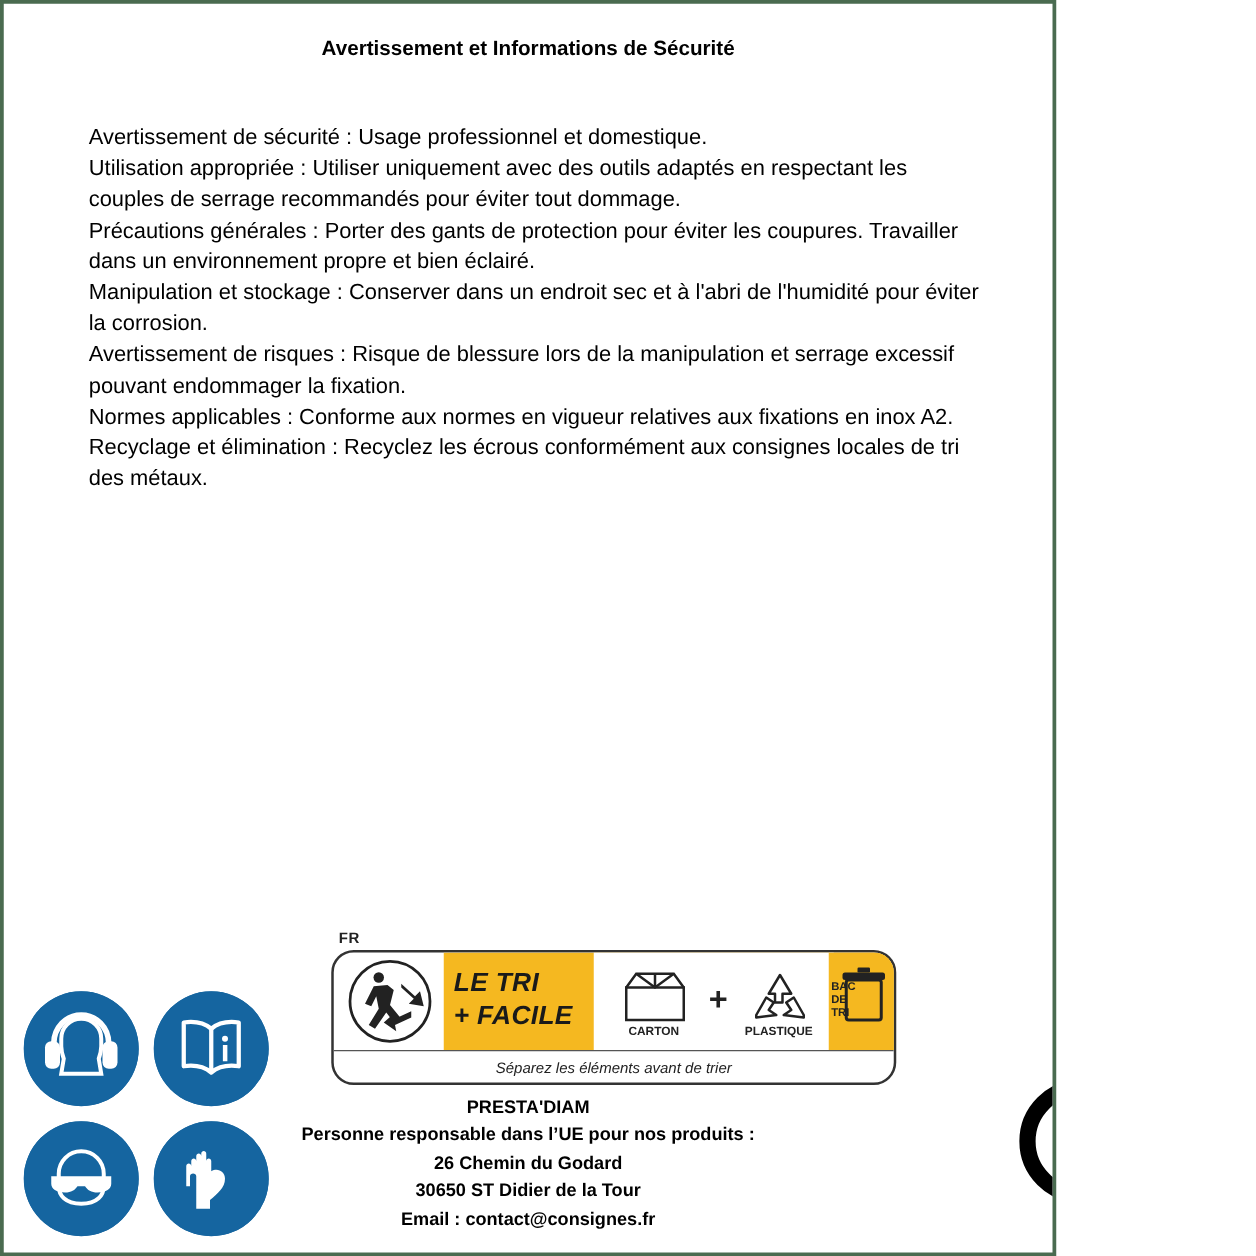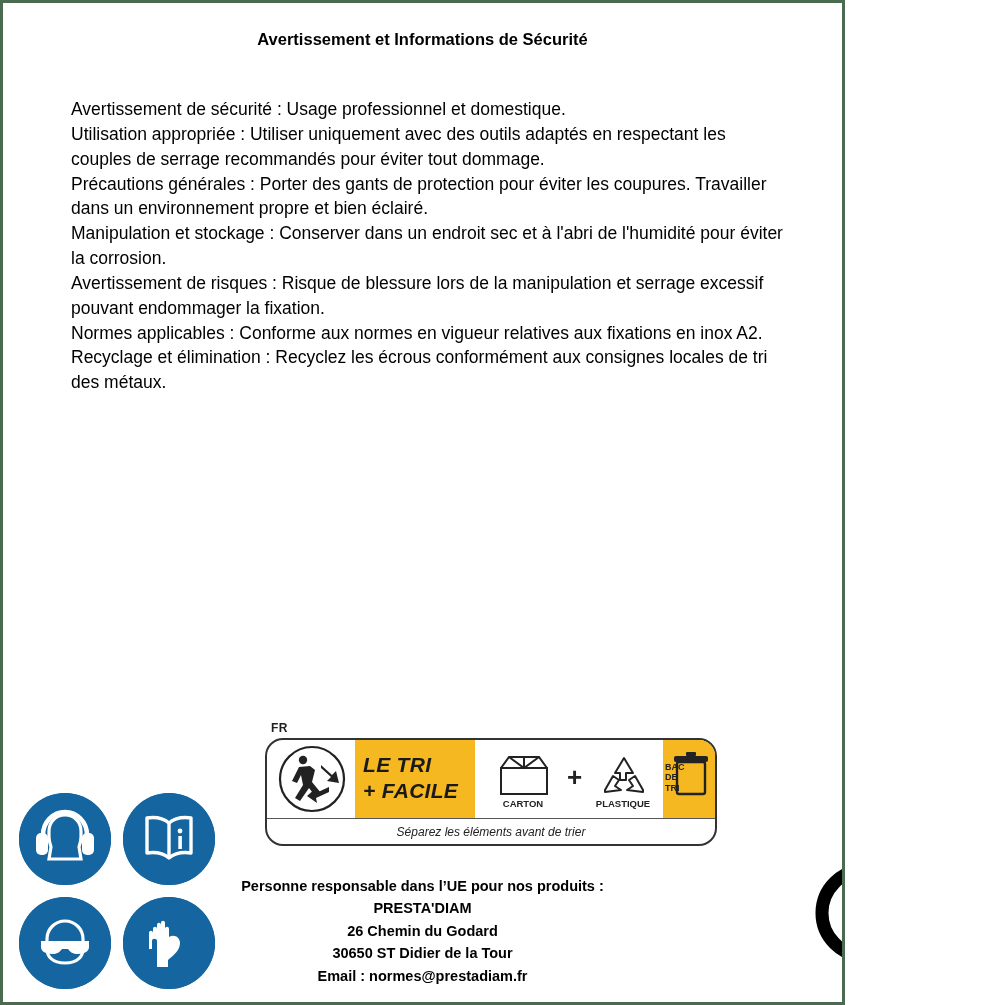--- a/index.html
+++ b/index.html
@@ -54,21 +54,21 @@
   .picto.p1 { left: 2px;   top: 0px; }
   .picto.p2 { left: 106px; top: 0px; }
   .picto.p3 { left: 2px;   top: 104px; }
   .picto.p4 { left: 106px; top: 104px; }
   .picto svg { display:block; }
 
   
   .tri-block {
     position: absolute;
     left: 262px;
-    top: 718px;
+    top: 740px;
     width: 460px;
     height: 130px;
   }
   .tri-fr {
     font-size: 12px;
     font-weight: bold;
     color: #222;
     letter-spacing: .5px;
     margin-left: 6px;
   }
@@ -256,25 +256,25 @@
         <span>BAC</span><br>
         <span>DE</span><br>
         <span>TRI</span>
       </div>
 
       <div class="tri-sep">Séparez les éléments avant de trier</div>
     </div>
   </div>
 
   <div class="responsible">
+    <div>PRESTA'DIAM</div>
     <div><span>Personne responsable dans l’</span><span>UE</span><span> pour nos produits :</span></div>
-    <div>PRESTA'DIAM</div>
     <div>26 Chemin du Godard</div>
     <div>30650 ST Didier de la Tour</div>
-    <div>Email : normes@prestadiam.fr</div>
+    <div>Email : contact@consignes.fr</div>
   </div>
 
   <div class="ce-mark">
     <svg width="150" height="110" viewBox="0 0 150 110">
       <path d="M62 12a43 43 0 1 0 0 86" fill="none" stroke="#000" stroke-width="13"></path>
       <path d="M140 12a43 43 0 1 0 0 86" fill="none" stroke="#000" stroke-width="13"></path>
       <rect x="97" y="48" width="36" height="13" fill="#000"></rect>
     </svg>
   </div>
 

